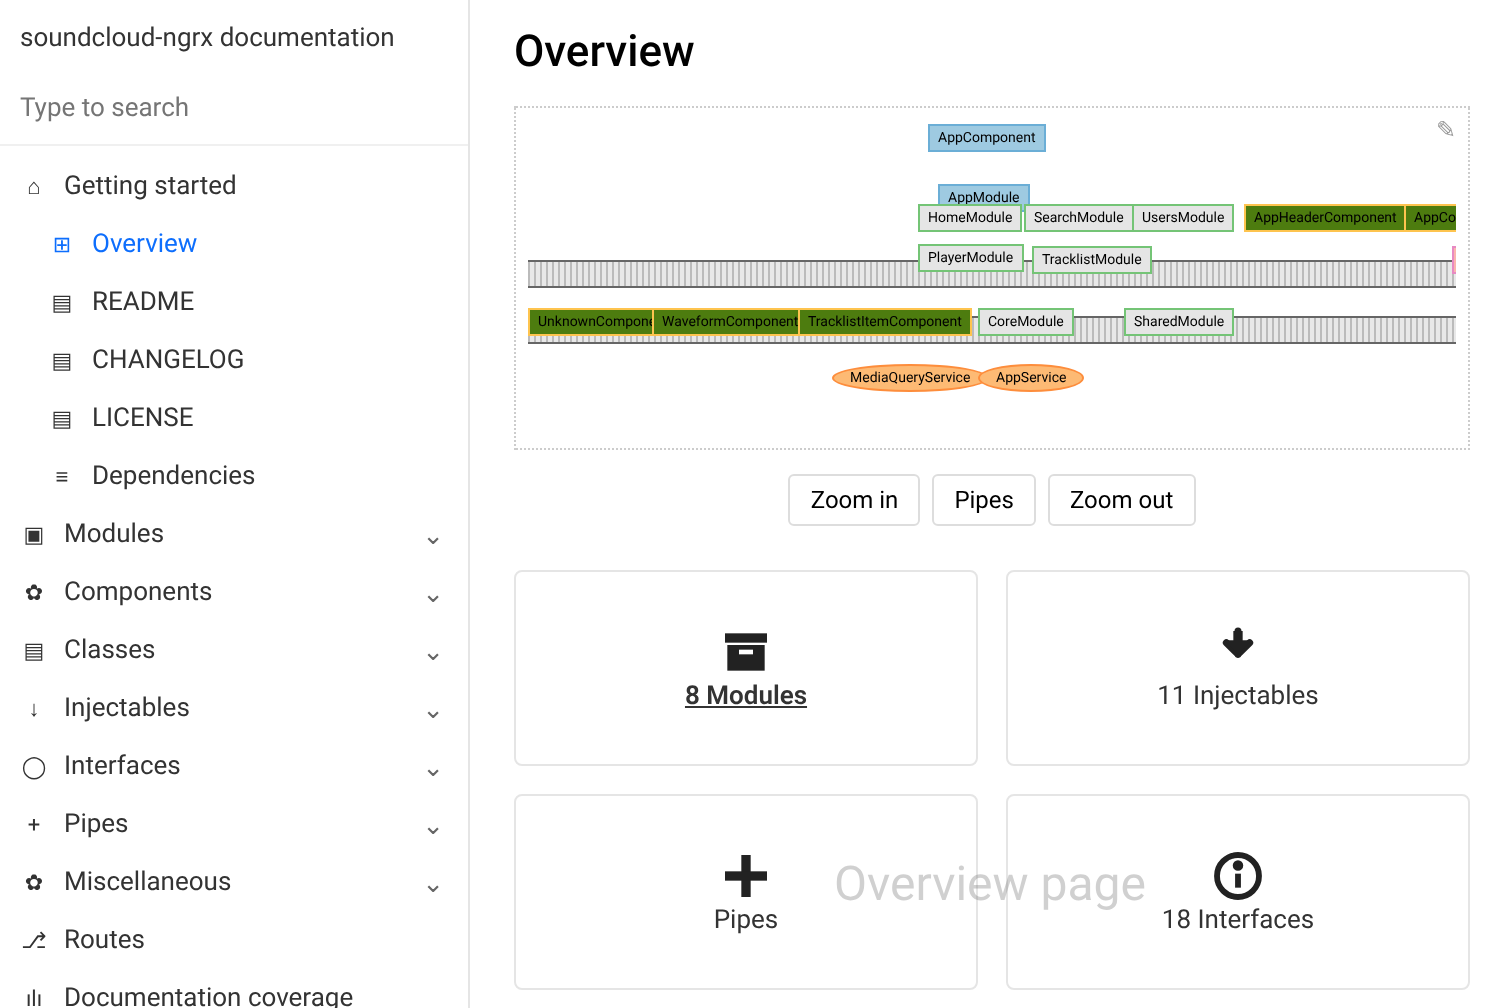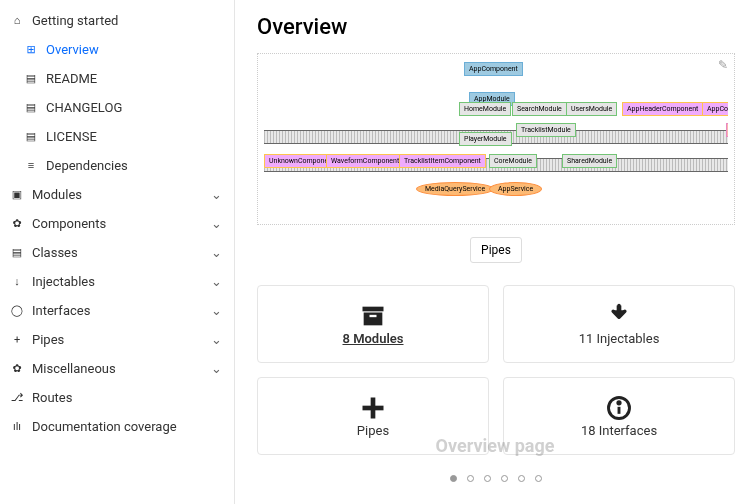--- a/index.html
+++ b/index.html
@@ -14,40 +14,42 @@
 .nav-item .ico{width:14px;margin-right:8px;display:inline-flex;align-items:center;justify-content:center;font-size:11px}
 .nav-item .chev{position:absolute;right:12px;color:#666}
 .main{flex:1;padding:14px 20px 0 22px;overflow-y:auto}
 h1{font-size:22px;font-weight:500;margin-bottom:14px}
 .diagram-wrap{border:1px dotted #ccc;padding:6px;position:relative;margin-bottom:10px}
 .edit-ico{position:absolute;top:4px;right:6px;color:#999;font-size:12px}
 .diagram{height:158px;position:relative;overflow:hidden}
 .node{position:absolute;font-size:7px;padding:2px 4px;border:1px solid #999;white-space:nowrap;text-align:right}
 .blue{background:#9ecae1;border-color:#6baed6}
 .teal{background:#e5e5e5;border-color:#74c476}
-.yellow{background:#f0abfc;border-color:#fec44f}
+.yellow{background:#4d7c0f;border-color:#fec44f}
 .orange{background:#fdba74;border-color:#fd8d3c;border-radius:50%/50%;padding:2px 8px}
 .pink{background:#fbb4ae;border-color:#e78ac3}
 .rail{position:absolute;left:0;right:0;height:14px;background:repeating-linear-gradient(90deg,#bbb 0,#bbb 1px,#e8e8e8 1px,#e8e8e8 3px);border-top:1px solid #666;border-bottom:1px solid #666}
 .controls{display:flex;gap:6px;justify-content:center;margin:12px 0 22px}
 .btn{border:1px solid #ddd;background:#fff;padding:5px 10px;font-size:12px;cursor:pointer;border-radius:3px}
 .cards{display:flex;gap:14px;margin-bottom:14px}
-.card{flex:1;border:1px solid #e5e5e5;border-radius:4px;display:flex;flex-direction:column;align-items:center;justify-content:center;height:78px;gap:1px}
+.card{flex:1;border:1px solid #e5e5e5;border-radius:4px;display:flex;flex-direction:column;align-items:center;justify-content:center;height:98px;gap:1px}
 .card svg{width:28px;height:28px}
 .card-label{font-size:13px;color:#333}
 .card-label.link{text-decoration:underline;font-weight:600}
-.watermark{position:absolute;left:50%;bottom:48px;transform:translateX(-50%);color:rgba(120,120,120,.35);font-size:18px;font-weight:700;pointer-events:none}
+.watermark{position:absolute;left:50%;bottom:48px;transform:translateX(-50%);color:rgba(120,120,120,.35);font-size:24px;font-weight:400;pointer-events:none}
 .dots{display:flex;gap:10px;justify-content:center;padding:6px 0}
 .dot{width:7px;height:7px;border:1px solid #999;border-radius:50%}
 .dot.on{background:#999}
 </style>
 </head>
 <body>
 
 <aside class="sidebar">
+  <div class="title">soundcloud-ngrx documentation</div>
+  <input class="search" placeholder="Type to search" style="">
   <ul class="nav">
     <li class="nav-item">
         <span class="ico">⌂</span>
         <span>Getting started</span>
       </li>
     <li class="nav-item sub active">
         <span class="ico">⊞</span>
         <span>Overview</span>
       </li>
     <li class="nav-item sub">
@@ -120,35 +122,37 @@
     <div class="diagram">
       <div class="rail" style="top:70px"></div>
       <div class="rail" style="top:98px"></div>
       <div class="node blue" style="top:2px;left:200px">AppComponent</div>
       <div class="node blue" style="top:32px;left:205px">AppModule</div>
       <div class="node teal" style="top:42px;left:195px">HomeModule</div>
       <div class="node teal" style="top:42px;left:248px">SearchModule</div>
       <div class="node teal" style="top:42px;left:302px">UsersModule</div>
       <div class="node yellow" style="top:42px;left:358px">AppHeaderComponent</div>
       <div class="node yellow" style="top:42px;left:438px">AppComponent</div>
-      <div class="node teal" style="top:72px;left:195px">PlayerModule</div>
+      <div class="node teal" style="top:62px;left:195px">PlayerModule</div>
       <div class="node teal" style="top:63px;left:252px">TracklistModule</div>
       <div class="node pink" style="top:63px;left:462px">HomePage</div>
       <div class="node yellow" style="top:94px;left:0px">UnknownComponent</div>
       <div class="node yellow" style="top:94px;left:62px">WaveformComponent</div>
       <div class="node yellow" style="top:94px;left:135px">TracklistItemComponent</div>
       <div class="node teal" style="top:94px;left:225px">CoreModule</div>
       <div class="node teal" style="top:94px;left:298px">SharedModule</div>
       <div class="node orange" style="top:122px;left:152px">MediaQueryService</div>
       <div class="node orange" style="top:122px;left:225px">AppService</div>
     </div>
   </div>
 
   <div class="controls">
+    <button class="btn">Zoom in</button>
     <button class="btn">Pipes</button>
+    <button class="btn">Zoom out</button>
   </div>
 
   <div class="cards">
     <div class="card">
       <svg viewBox="0 0 24 24" fill="#222">
           <rect x="3" y="4" width="18" height="4"></rect>
           <rect x="4" y="9" width="16" height="11"></rect>
           <rect x="9" y="11" width="6" height="2" fill="#fff"></rect>
         </svg>
       <span class="card-label link">8 Modules</span>

